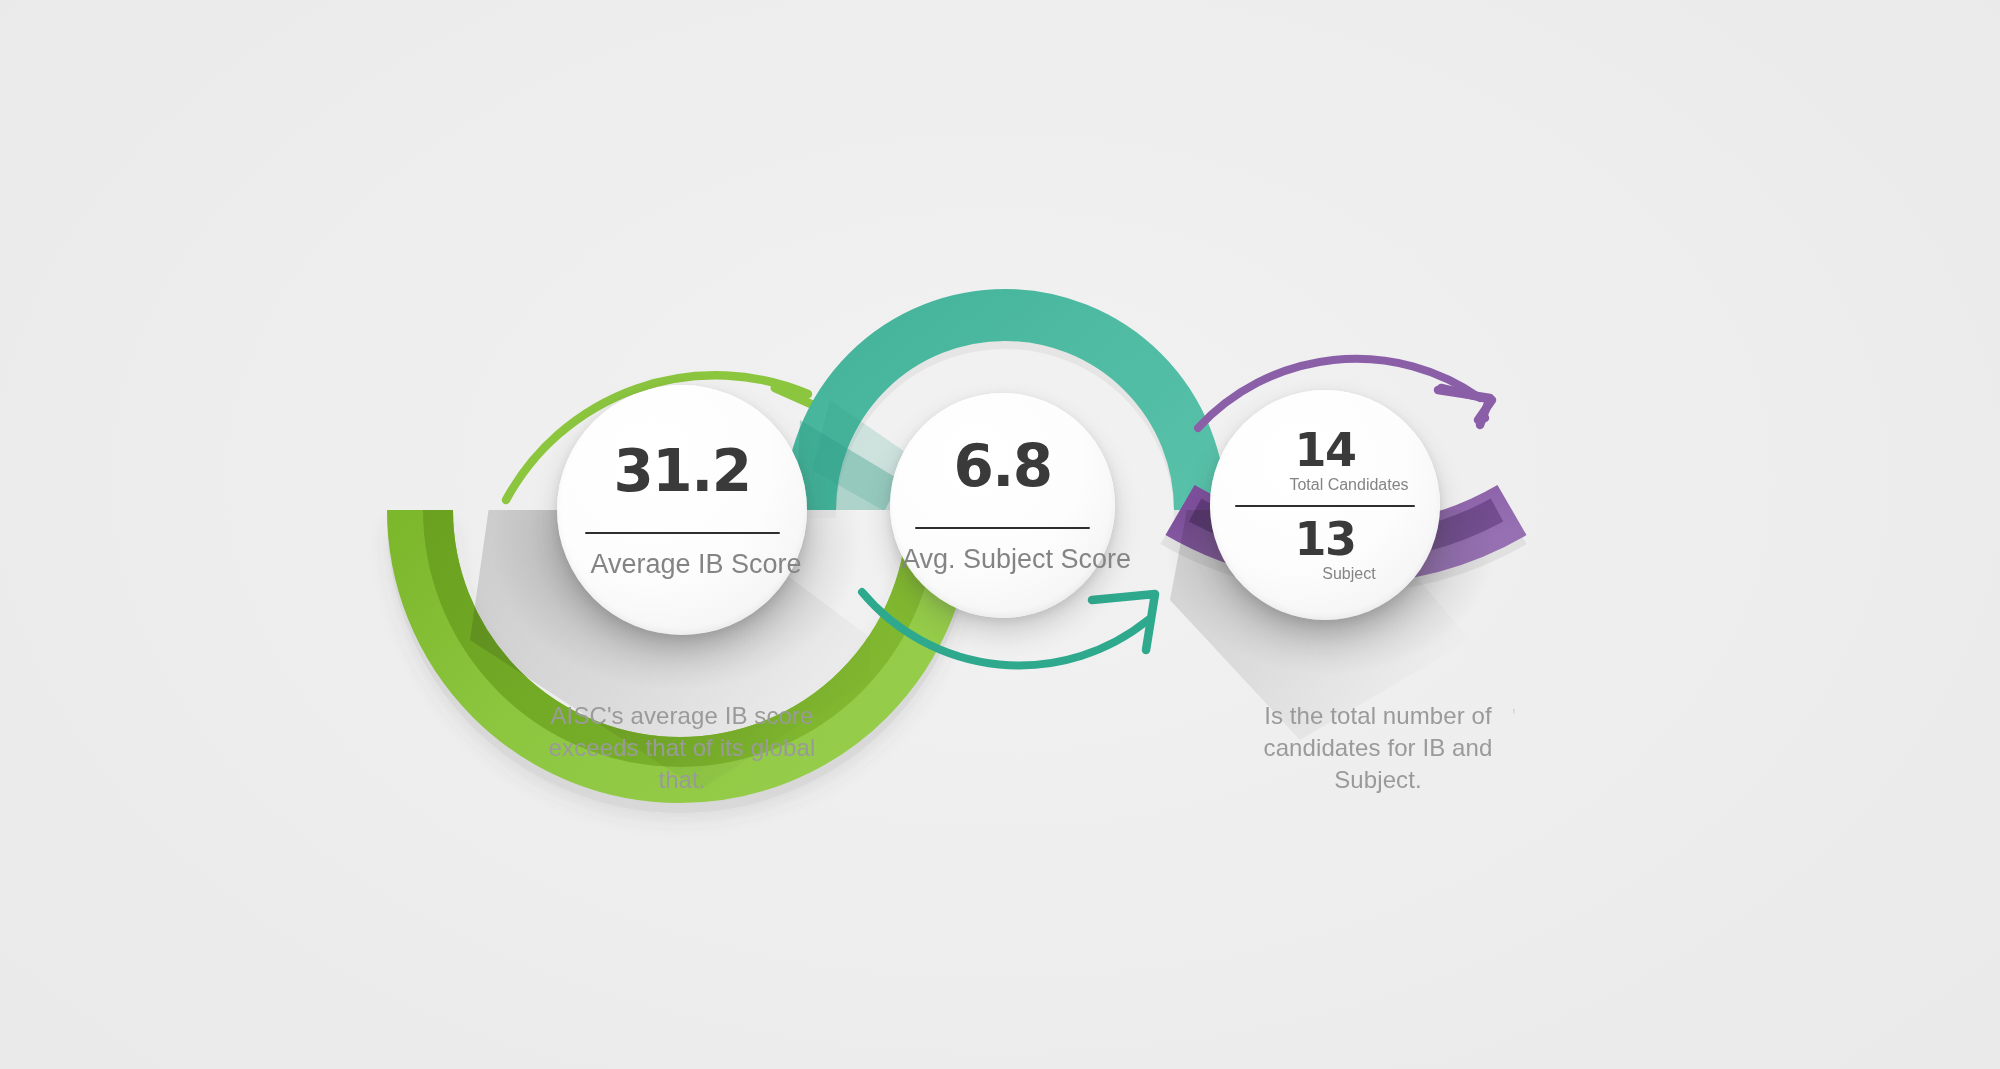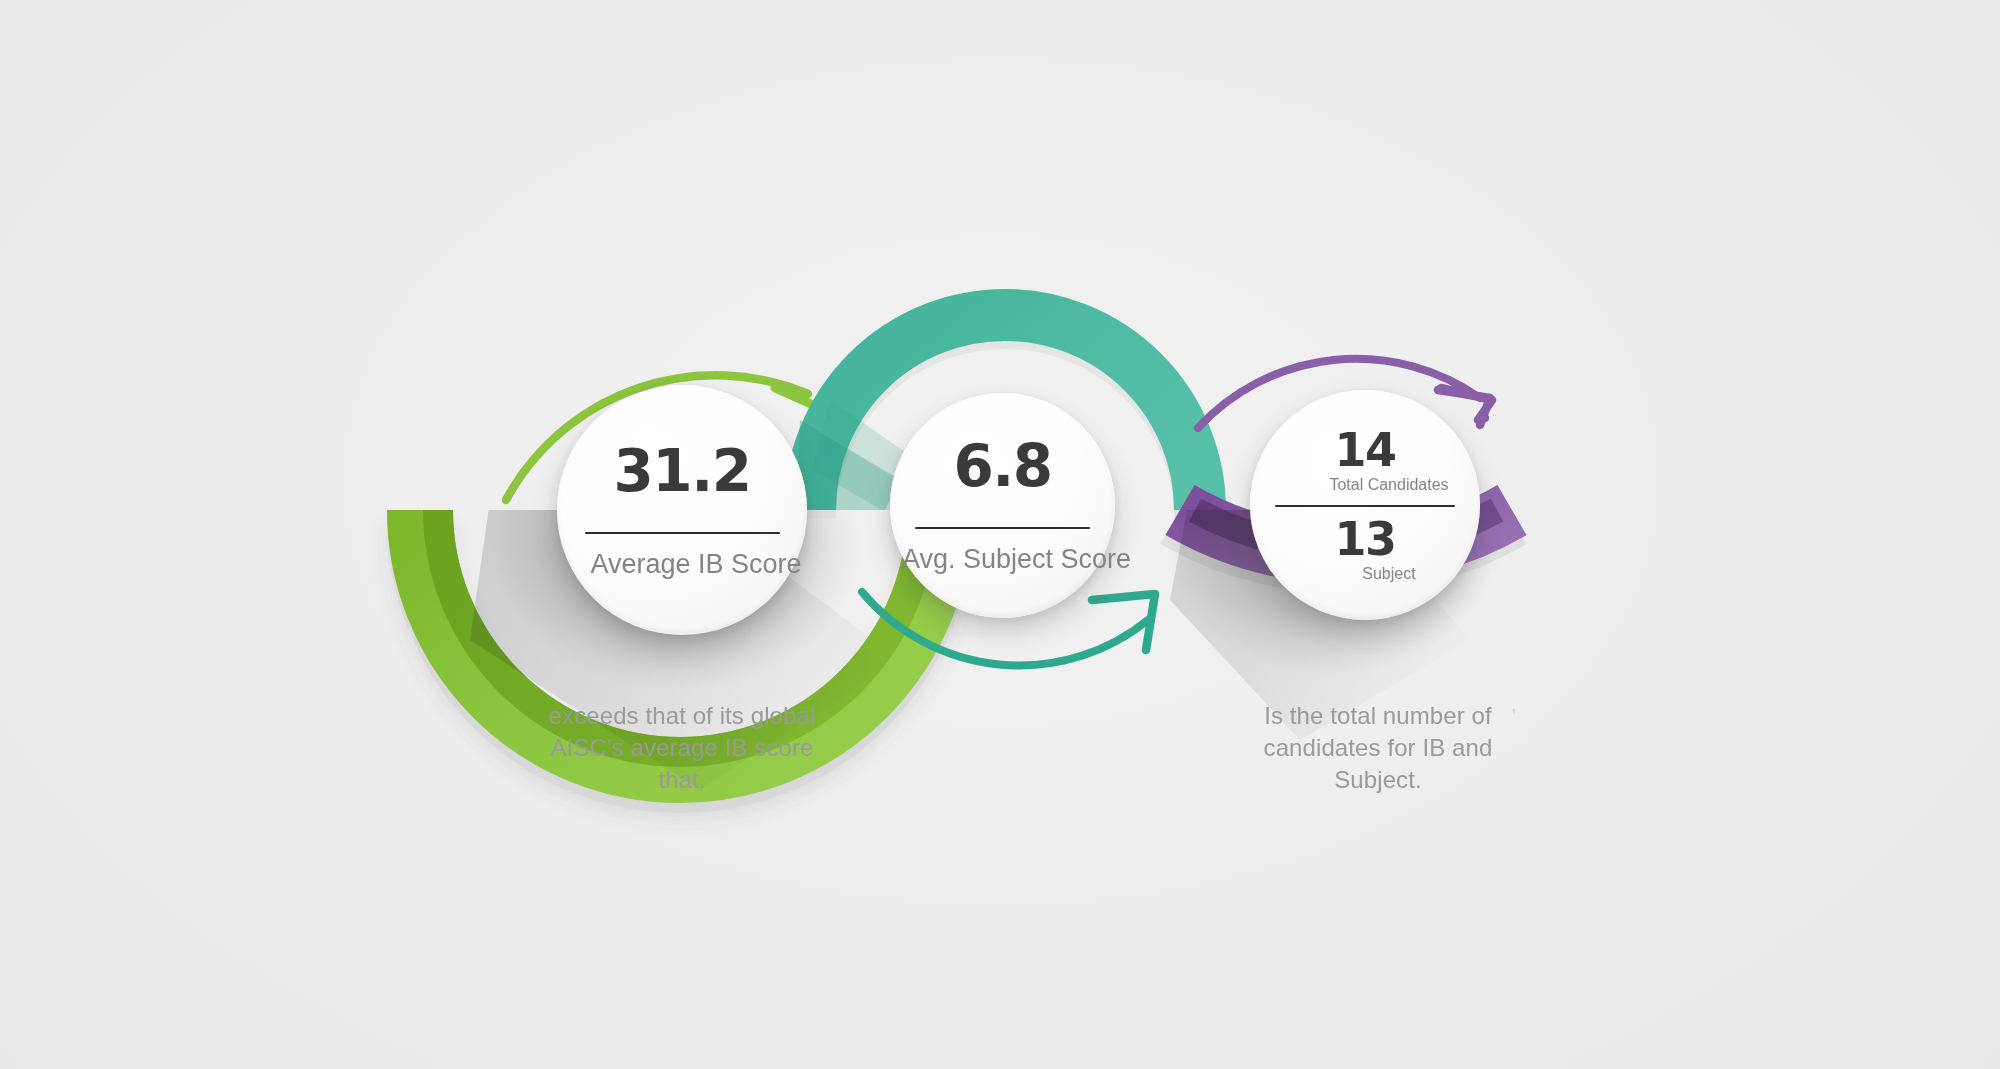--- a/index.html
+++ b/index.html
@@ -241,33 +241,33 @@
   </div>
 
   <div class="disc style-a" style="left:890px; top:393px; width:225px; height:225px;">
     <div class="disc-inner">
       <div class="big-num">6.8</div>
       <div class="divider"></div>
       <div class="sub-label">Avg. Subject Score</div>
     </div>
   </div>
 
-  <div class="disc style-b" style="left:1250px; top:390px; width:230px; height:230px;">
+  <div class="disc style-b" style="left:1210px; top:390px; width:230px; height:230px;">
     <div class="disc-inner">
       <div class="big-num">14</div>
       <div class="sub-label">Total Candidates</div>
       <div class="divider"></div>
       <div class="big-num">13</div>
       <div class="sub-label">Subject</div>
     </div>
   </div>
 
   <div class="caption" style="left:532px; top:700px; width:300px;">
+    <div>AISC's average IB score</div>
     <div>exceeds that of its global</div>
-    <div>AISC's average IB score</div>
     <div>that.</div>
   </div>
 
 
   <div class="caption" style="left:1238px; top:700px; width:280px;">
     <div>Is the total number of</div>
     <div>candidates for IB and</div>
     <div>Subject.</div>
   </div>
 

